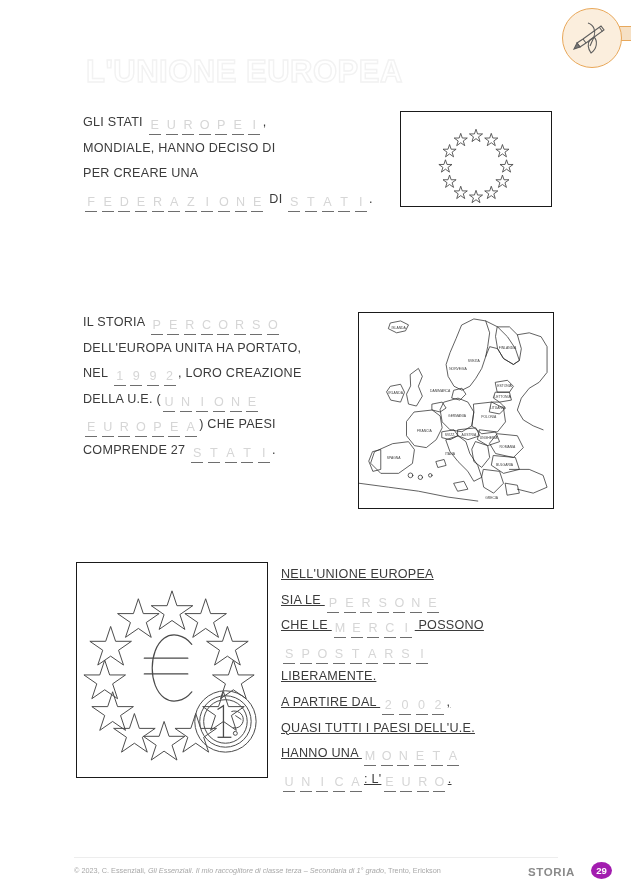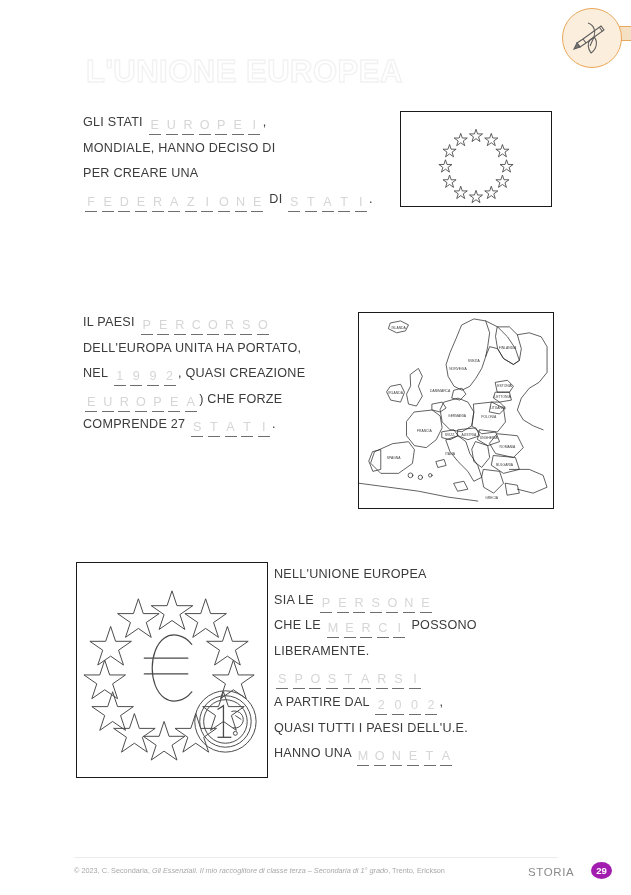--- a/index.html
+++ b/index.html
@@ -109,21 +109,21 @@
     font-size: 7.3px;
     color: #a8a8a8;
     white-space: nowrap;
   }
   .credit i { font-style: italic; }
   .subject {
     position: absolute;
     left: 528px;
     top: 866px;
     font-size: 11.5px;
-    font-weight: normal;
+    font-weight: bold;
     letter-spacing: 0.6px;
     color: #8a8a8a;
   }
   .pagenum {
     position: absolute;
     left: 591px;
     top: 862px;
     width: 21px;
     height: 17px;
     border-radius: 50%;
@@ -265,24 +265,25 @@
         <text x="150" y="136">ROMANIA</text>
         <text x="92" y="143">ITALIA</text>
         <text x="35" y="148">SPAGNA</text>
         <text x="147" y="155">BULGARIA</text>
         <text x="134" y="188">GRECIA</text>
       </g>
     </svg>
   </div>
 
   <div class="block" id="block2" style="left:83px; top:310px; width:280px;">
-      <div class="line"><span>IL PAESI </span><span><span class="blank w1">P</span><span class="blank w1">E</span><span class="blank w1">R</span><span class="blank w1">C</span><span class="blank w1">O</span><span class="blank w1">R</span><span class="blank w1">S</span><span class="blank w1">O</span></span></div>
+      <div class="line"><span>IL STORIA </span><span><span class="blank w1">P</span><span class="blank w1">E</span><span class="blank w1">R</span><span class="blank w1">C</span><span class="blank w1">O</span><span class="blank w1">R</span><span class="blank w1">S</span><span class="blank w1">O</span></span></div>
       <div class="line"><span>DELL'EUROPA UNITA HA PORTATO,</span></div>
-      <div class="line"><span>NEL </span><span><span class="blank w1">1</span><span class="blank w1">9</span><span class="blank w1">9</span><span class="blank w1">2</span></span><span>, QUASI CREAZIONE</span></div>
-      <div class="line"><span><span class="blank w1">E</span><span class="blank w1">U</span><span class="blank w1">R</span><span class="blank w1">O</span><span class="blank w1">P</span><span class="blank w1">E</span><span class="blank w1">A</span></span><span>) CHE FORZE</span></div>
+      <div class="line"><span>NEL </span><span><span class="blank w1">1</span><span class="blank w1">9</span><span class="blank w1">9</span><span class="blank w1">2</span></span><span>, LORO CREAZIONE</span></div>
+      <div class="line"><span>DELLA U.E. (</span><span><span class="blank w1">U</span><span class="blank w1">N</span><span class="blank w1">I</span><span class="blank w1">O</span><span class="blank w1">N</span><span class="blank w1">E</span></span></div>
+      <div class="line"><span><span class="blank w1">E</span><span class="blank w1">U</span><span class="blank w1">R</span><span class="blank w1">O</span><span class="blank w1">P</span><span class="blank w1">E</span><span class="blank w1">A</span></span><span>) CHE PAESI</span></div>
       <div class="line"><span>COMPRENDE 27 </span><span><span class="blank w1">S</span><span class="blank w1">T</span><span class="blank w1">A</span><span class="blank w1">T</span><span class="blank w1">I</span></span><span>.</span></div>
     </div>
 
   <div class="frame" style="left:76px; top:562px; width:192px; height:216px;">
     <svg viewBox="0 0 192 216">
       <g fill="none" stroke="#4a4a4a" stroke-width="1" stroke-linejoin="round">
         <path d="M96,28 L101,43 L117,43 L104,52 L109,67 L96,58 L83,67 L88,52 L75,43 L91,43 Z"></path>
         <path d="M130,36 L135,51 L151,51 L138,60 L143,75 L130,66 L117,75 L122,60 L109,51 L125,51 Z"></path>
         <path d="M152,64 L157,79 L173,79 L160,88 L165,103 L152,94 L139,103 L144,88 L131,79 L147,79 Z"></path>
         <path d="M158,98 L163,113 L179,113 L166,122 L171,137 L158,128 L145,137 L150,122 L137,113 L153,113 Z"></path>
@@ -306,31 +307,32 @@
         <circle cx="150" cy="160" r="22"></circle>
         <path d="M142,148 L148,144 L148,176" stroke-width="1.3"></path>
         <path d="M142,176 L156,176" stroke-width="1.3"></path>
         <circle cx="160" cy="172" r="2"></circle>
         <path d="M156,150 C162,148 168,152 168,158 C168,164 162,168 158,166"></path>
         <path d="M160,154 L166,158"></path>
       </g>
     </svg>
   </div>
 
-  <div class="block" id="block3" style="left:274px; top:562px; width:290px;">
+  <div class="block" id="block3" style="left:281px; top:562px; width:290px;text-decoration:underline;">
       <div class="line"><span>NELL'UNIONE EUROPEA</span></div>
       <div class="line"><span>SIA LE </span><span><span class="blank w1">P</span><span class="blank w1">E</span><span class="blank w1">R</span><span class="blank w1">S</span><span class="blank w1">O</span><span class="blank w1">N</span><span class="blank w1">E</span></span></div>
       <div class="line"><span>CHE LE </span><span><span class="blank w1">M</span><span class="blank w1">E</span><span class="blank w1">R</span><span class="blank w1">C</span><span class="blank w1">I</span></span><span> POSSONO</span></div>
+      <div class="line"><span><span class="blank w1">S</span><span class="blank w1">P</span><span class="blank w1">O</span><span class="blank w1">S</span><span class="blank w1">T</span><span class="blank w1">A</span><span class="blank w1">R</span><span class="blank w1">S</span><span class="blank w1">I</span></span></div>
       <div class="line"><span>LIBERAMENTE.</span></div>
-      <div class="line"><span><span class="blank w1">S</span><span class="blank w1">P</span><span class="blank w1">O</span><span class="blank w1">S</span><span class="blank w1">T</span><span class="blank w1">A</span><span class="blank w1">R</span><span class="blank w1">S</span><span class="blank w1">I</span></span></div>
       <div class="line"><span>A PARTIRE DAL </span><span><span class="blank w1">2</span><span class="blank w1">0</span><span class="blank w1">0</span><span class="blank w1">2</span></span><span>,</span></div>
       <div class="line"><span>QUASI TUTTI I PAESI DELL'U.E.</span></div>
       <div class="line"><span>HANNO UNA </span><span><span class="blank w1">M</span><span class="blank w1">O</span><span class="blank w1">N</span><span class="blank w1">E</span><span class="blank w1">T</span><span class="blank w1">A</span></span></div>
+      <div class="line"><span><span class="blank w1">U</span><span class="blank w1">N</span><span class="blank w1">I</span><span class="blank w1">C</span><span class="blank w1">A</span></span><span>: L'</span><span><span class="blank w1">E</span><span class="blank w1">U</span><span class="blank w1">R</span><span class="blank w1">O</span></span><span>.</span></div>
     </div>
 
   <div class="footer-rule"></div>
   <div class="credit">
-    <span>© 2023, C. Secondaria, </span><i>Gli Essenziali. Il mio raccoglitore di classe terza – Secondaria di 1° grado</i><span>, Trento, Erickson</span>
+    <span>© 2023, C. Essenziali, </span><i>Gli Essenziali. Il mio raccoglitore di classe terza – Secondaria di 1° grado</i><span>, Trento, Erickson</span>
   </div>
   <div class="subject">STORIA</div>
   <div class="pagenum">29</div>
 
 </div>
 
 </body></html>

